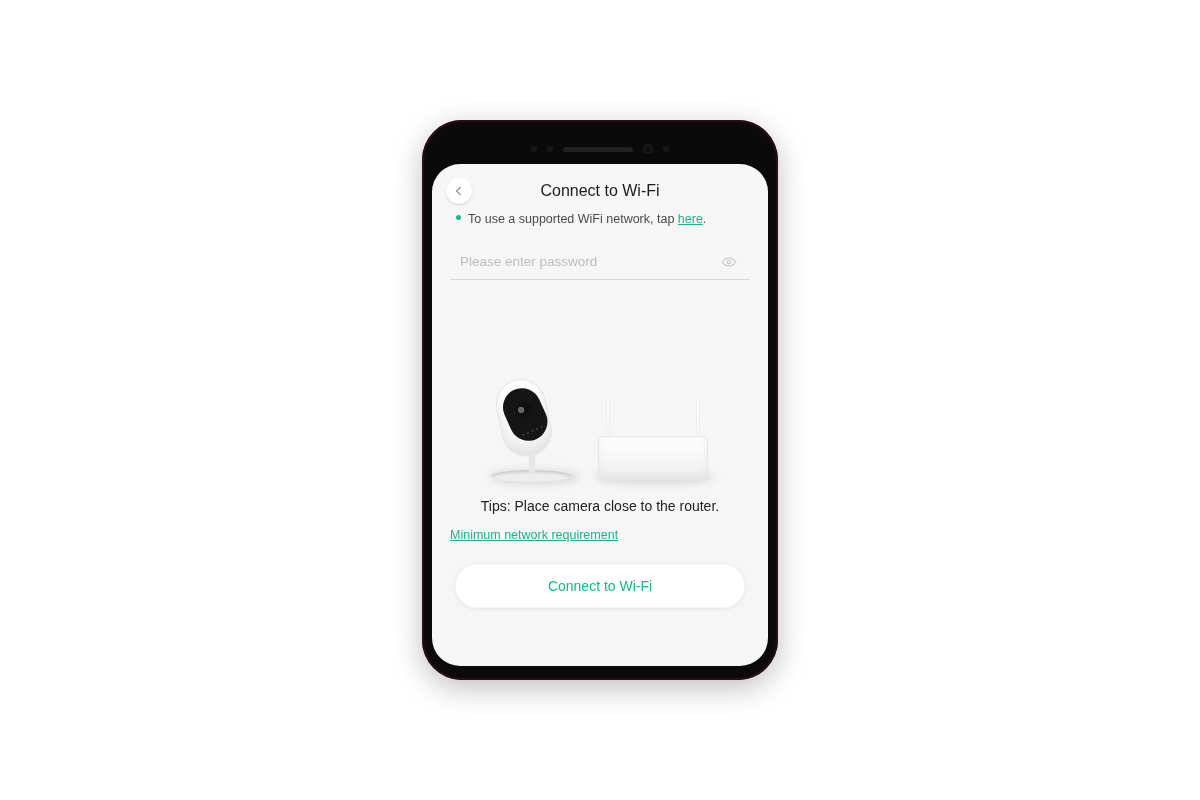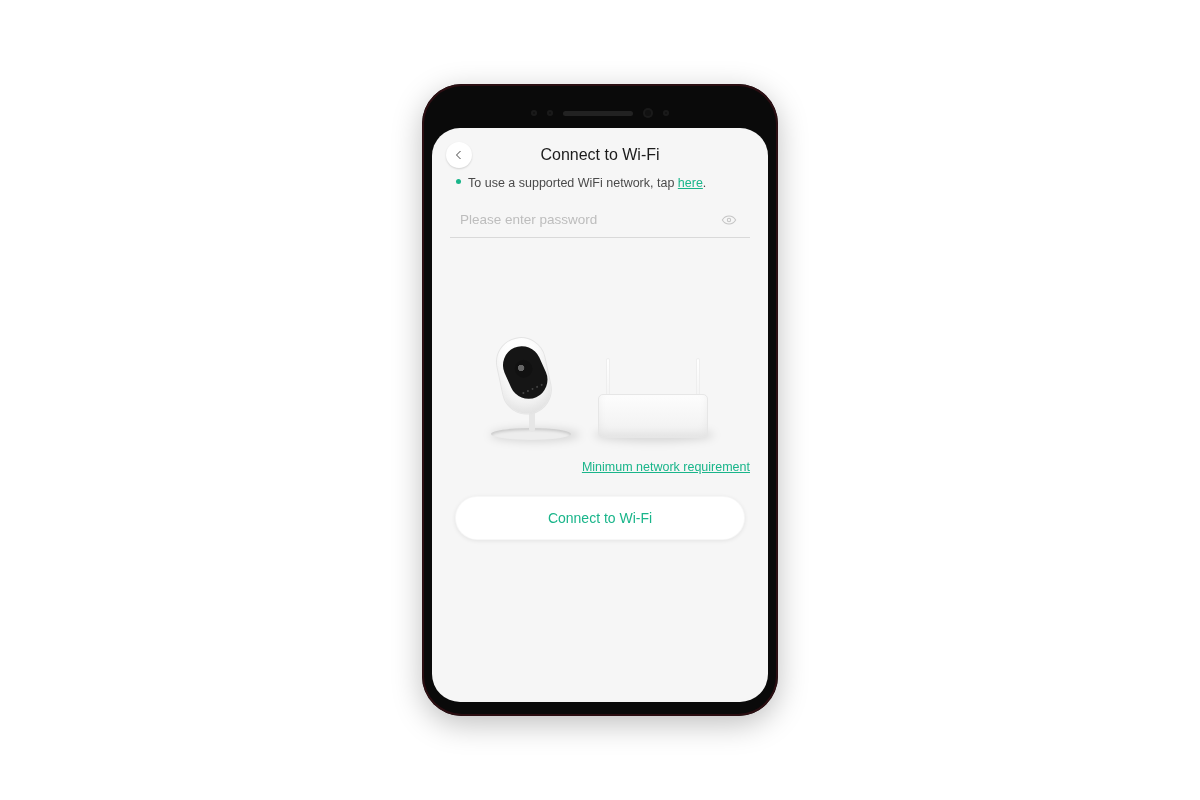--- a/index.html
+++ b/index.html
@@ -1,21 +1,21 @@
 <!DOCTYPE html>
 <html><head>
 <meta charset="utf-8">
 <style>
   * { box-sizing: border-box; margin: 0; padding: 0; }
   html, body { width: 1200px; height: 800px; background: #ffffff; font-family: -apple-system, "Helvetica Neue", Arial, sans-serif; }
   .stage { width:1200px; height:800px; display:flex; align-items:center; justify-content:center; }
 
   
   .phone {
-    width: 356px; height: 632px;
+    width: 356px; height: 560px;
     background: #0a0a0a;
     border-radius: 40px;
     padding: 10px 10px 10px 10px;
     position: relative;
     box-shadow: 0 0 0 2px #2b0e12 inset, 0 8px 30px rgba(0,0,0,.25);
   }
   .earpiece {
     position:absolute; top:24px; left:50%; transform:translateX(-50%);
     display:flex; align-items:center; gap:10px;
   }
@@ -49,21 +49,21 @@
     padding:10px 10px 0 18px; position:relative; font-size:12.5px; line-height:1.45;
   }
   .hint-block::before{
     content:""; position:absolute; left:6px; top:15px; width:5px; height:5px; background:#19b58a; border-radius:50%;
   }
   .hint-line1{ color:#4a4a4a; }
   .hint-link{ color:#19b58a; text-decoration:underline; cursor:pointer;}
   .hint-note{ color:#e8961f; }
 
   .pwd-row{
-    margin-top:18px; padding:0 10px 8px 10px; border-bottom:1px solid #d9d9d9;
+    margin-top:24px; padding:0 10px 8px 10px; border-bottom:1px solid #d9d9d9;
     display:flex; align-items:center; gap:8px;
   }
   .pwd-row input{
     flex:1; border:none; background:transparent; outline:none;
     font-size:13.5px; color:#333; caret-color:#19b58a; padding:2px 0;
   }
   .pwd-row input::placeholder{ color:#bdbdbd; }
   .eye{ width:22px; height:16px; opacity:.45; cursor:pointer;}
   .eye svg{ width:100%; height:100%; fill:none; stroke:#8a8a8a; stroke-width:1.6;}
 
@@ -101,21 +101,21 @@
   }
   .antenna{ width:4px; height:46px; background:linear-gradient(#fff,#f2f2f2); border:1px solid #eee; border-radius:3px; position:absolute; bottom:34px;}
   .antenna.l{ left:8px; } .antenna.r{ right:8px; }
   .router-box{
     width:110px; height:44px; background:linear-gradient(180deg,#fdfdfd,#f0f0f0);
     border:1px solid #e6e6e6; border-radius:5px; position:relative;
     box-shadow: inset 0 -5px 8px rgba(0,0,0,.05);
   }
 
   .tips-text{ text-align:center; font-size:14px; color:#222; margin-top:10px; }
-  .min-req{ display:block; text-align:right; font-size:12.5px; color:#19b58a; text-decoration:underline; margin-top:14px; cursor:pointer;}
+  .min-req{ display:block; text-align:left; font-size:12.5px; color:#19b58a; text-decoration:underline; margin-top:14px; cursor:pointer;}
 
   .connect-btn{
     margin:22px auto 0 auto; width:290px; height:44px; background:#fff; border-radius:22px;
     display:flex; align-items:center; justify-content:center; font-size:14px; color:#19b58a;
     box-shadow:0 1px 4px rgba(0,0,0,.08); cursor:pointer; border:1px solid rgba(0,0,0,.03);
   }
 </style>
 </head>
 <body>
 
@@ -177,20 +177,21 @@
               </div>
             </div>
           </div>
           <div class="router">
             <div class="antenna l"></div>
             <div class="antenna r"></div>
             <div class="router-box"></div>
           </div>
         </div>
 
+        <div class="tips-text">Tips: Place camera close to the router.</div>
         <a class="min-req">Minimum network requirement</a>
 
         <div class="connect-btn">
           <span>Connect to Wi-Fi</span>
         </div>
 
       </div>
     </div>
   </div>
 </div>

